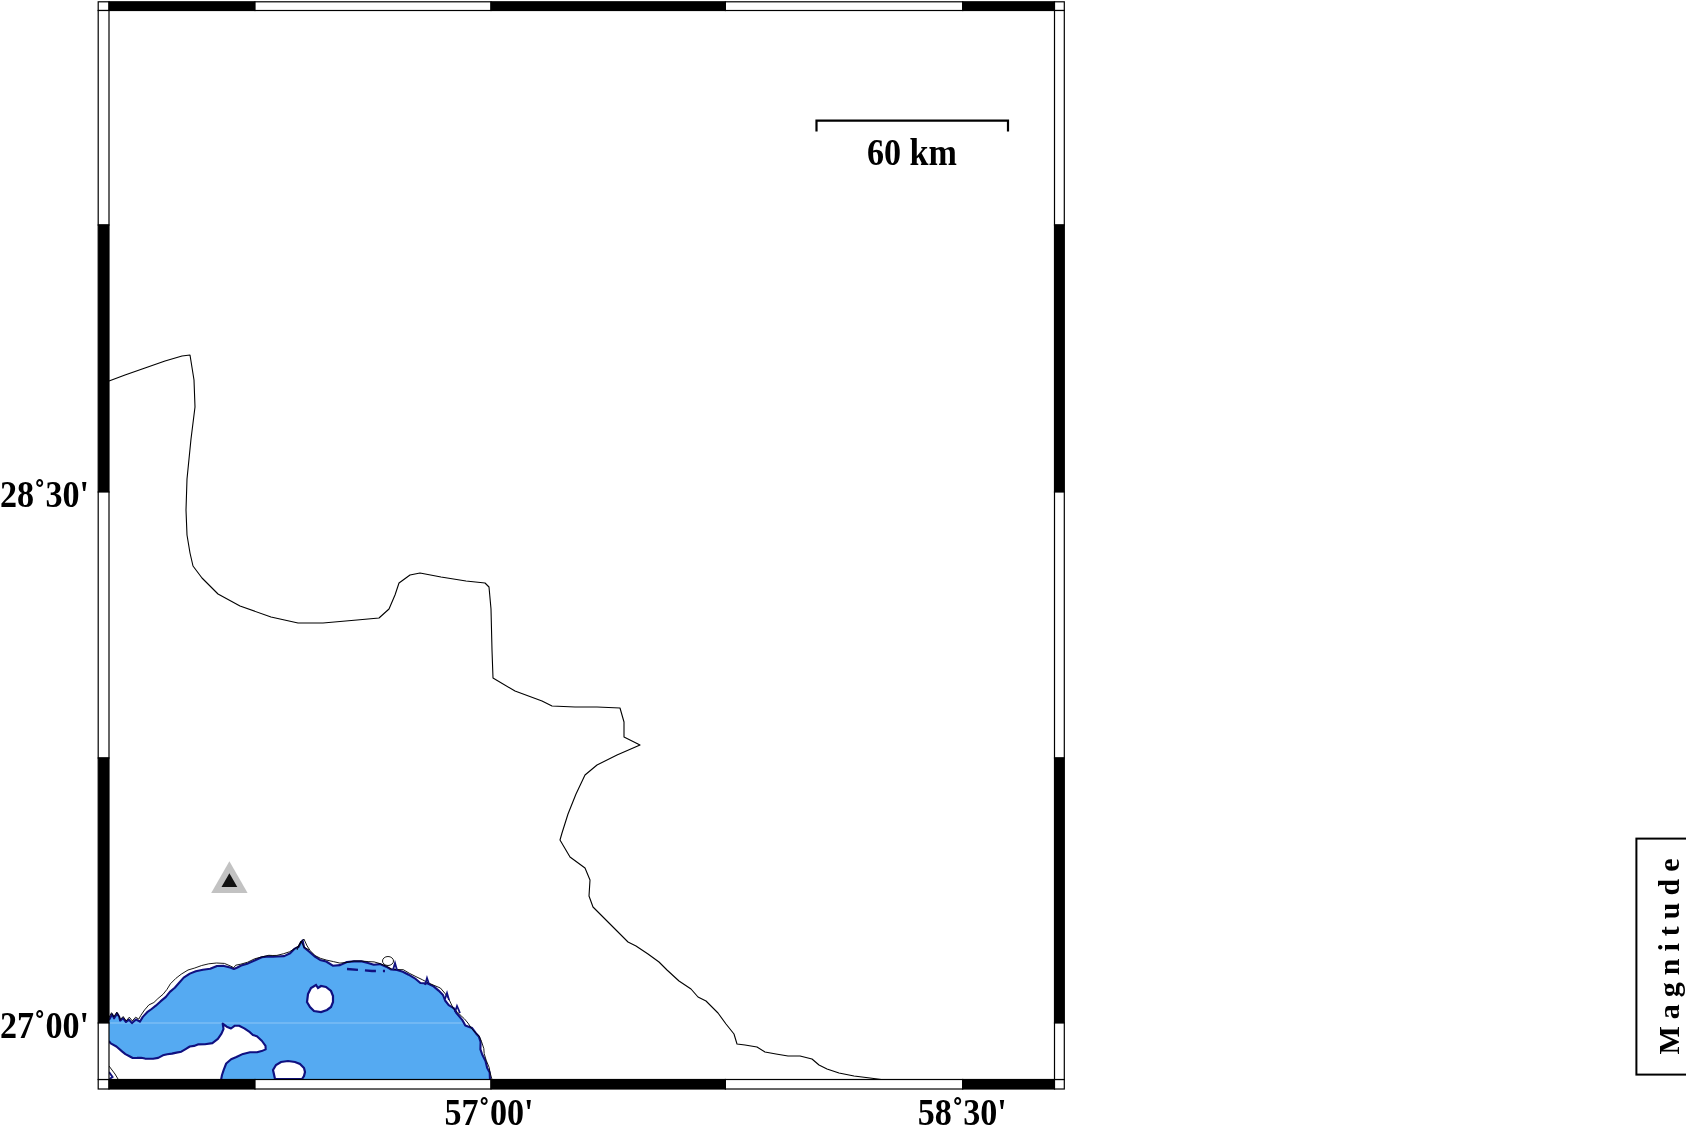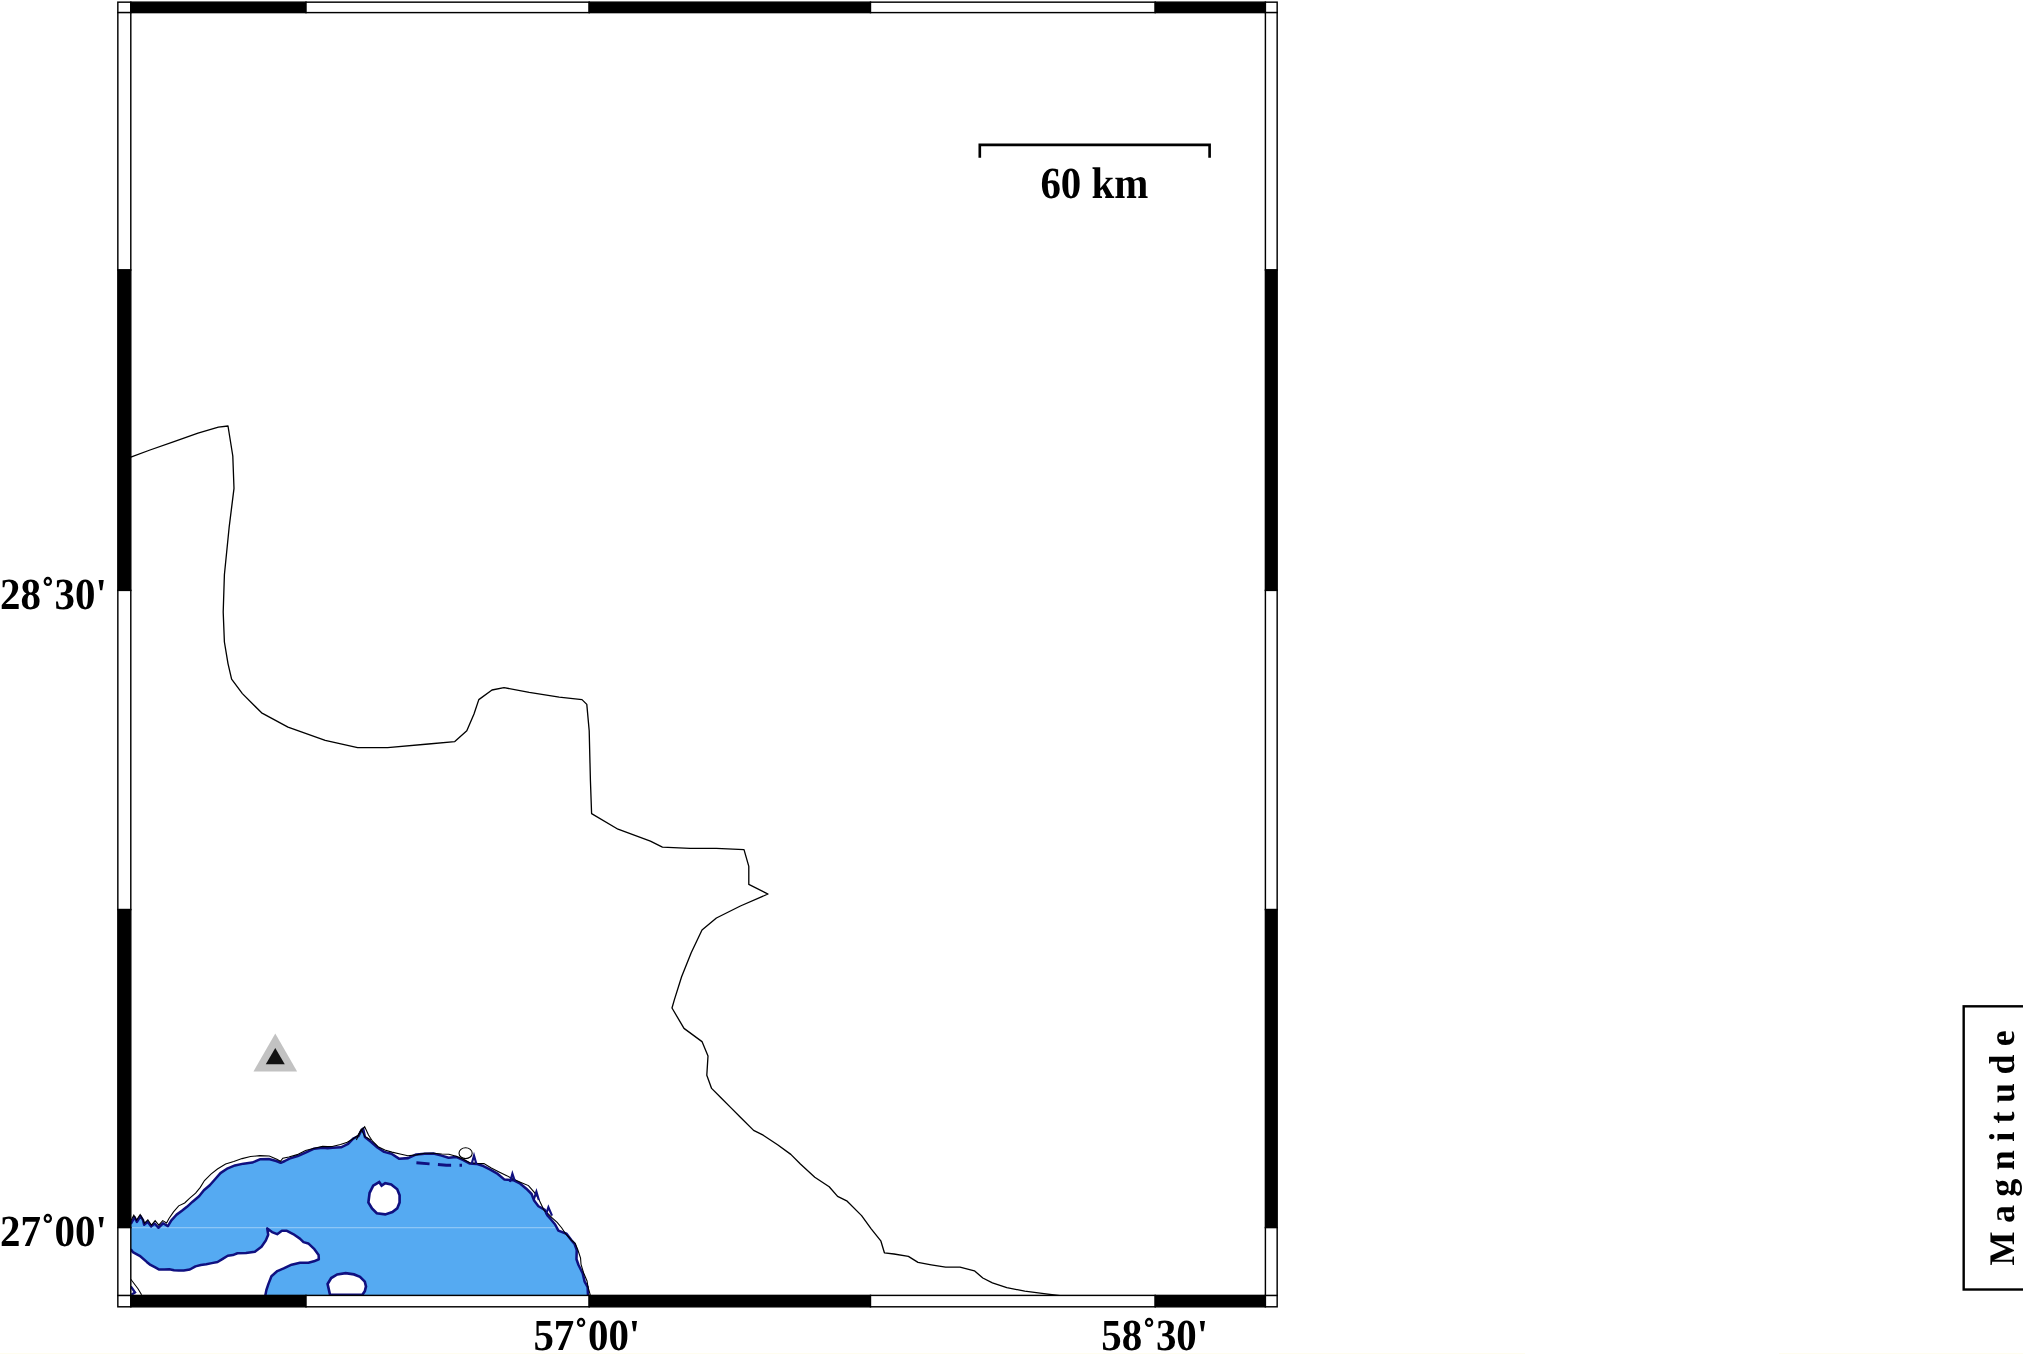--- a/index.html
+++ b/index.html
@@ -1,16 +1,16 @@
 <!DOCTYPE html>
 <html><head>
 <meta charset="utf-8">
 <style>
   html,body{margin:0;padding:0;background:#ffffff;}
-  #page{position:relative;width:1686px;height:1128px;overflow:hidden;background:#fef9c3;
+  #page{position:relative;width:1686px;height:1128px;overflow:hidden;background:#c4b5fd;
         font-family:"Liberation Serif", serif;}
   svg{position:absolute;left:0;top:0;}
   text{font-family:"Liberation Serif", serif;font-weight:bold;fill:#000;}
 </style>
 </head>
 <body>
 <div id="page">
 <svg width="1686" height="1128" viewBox="0 0 1686 1128">
   <rect x="0" y="0" width="1686" height="1128" fill="#ffffff"></rect>
 

